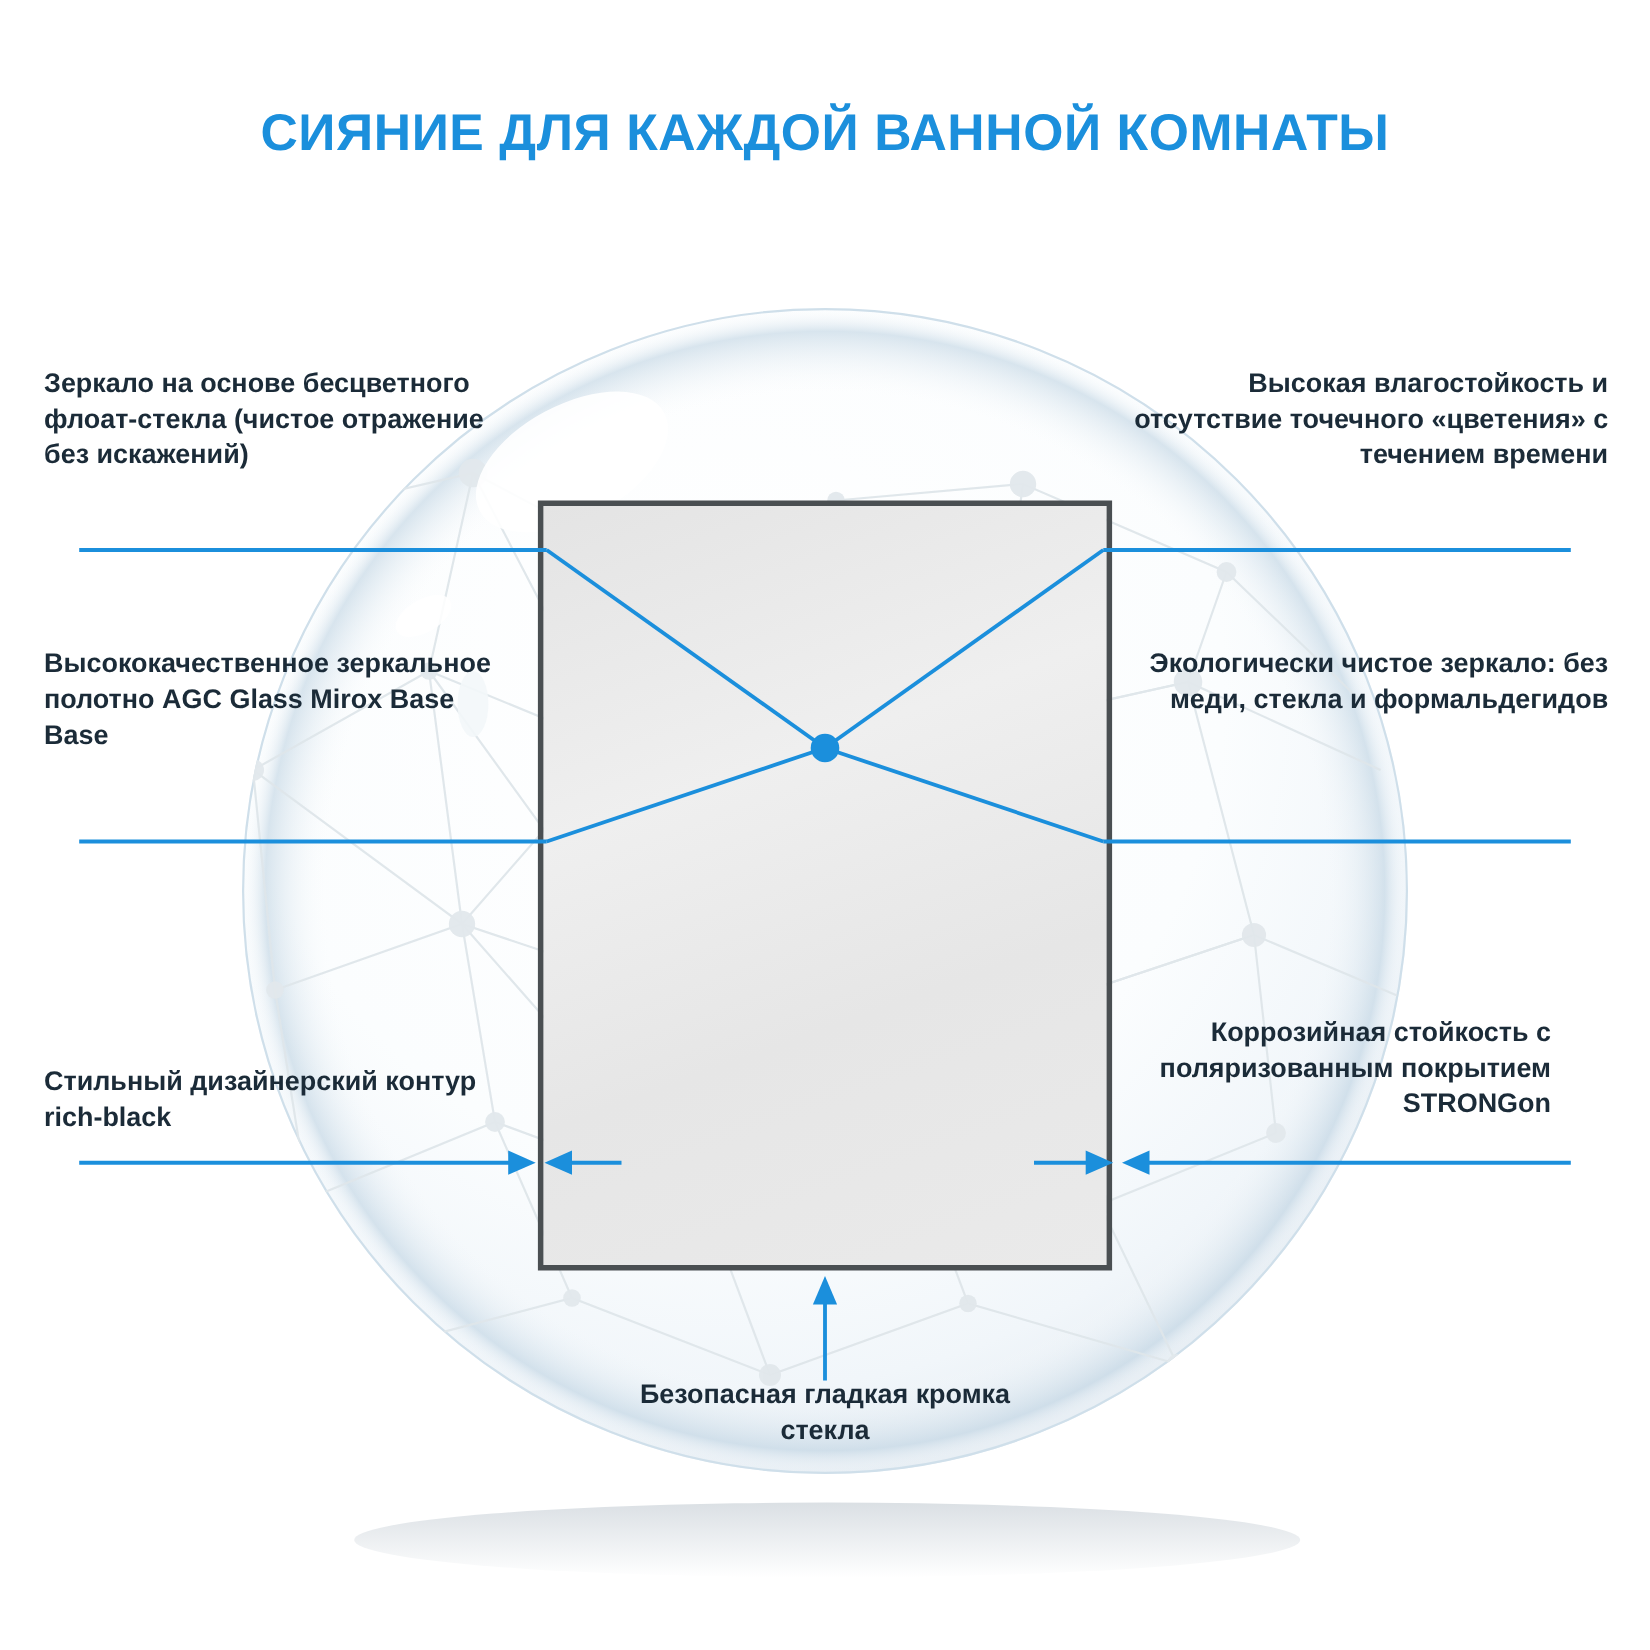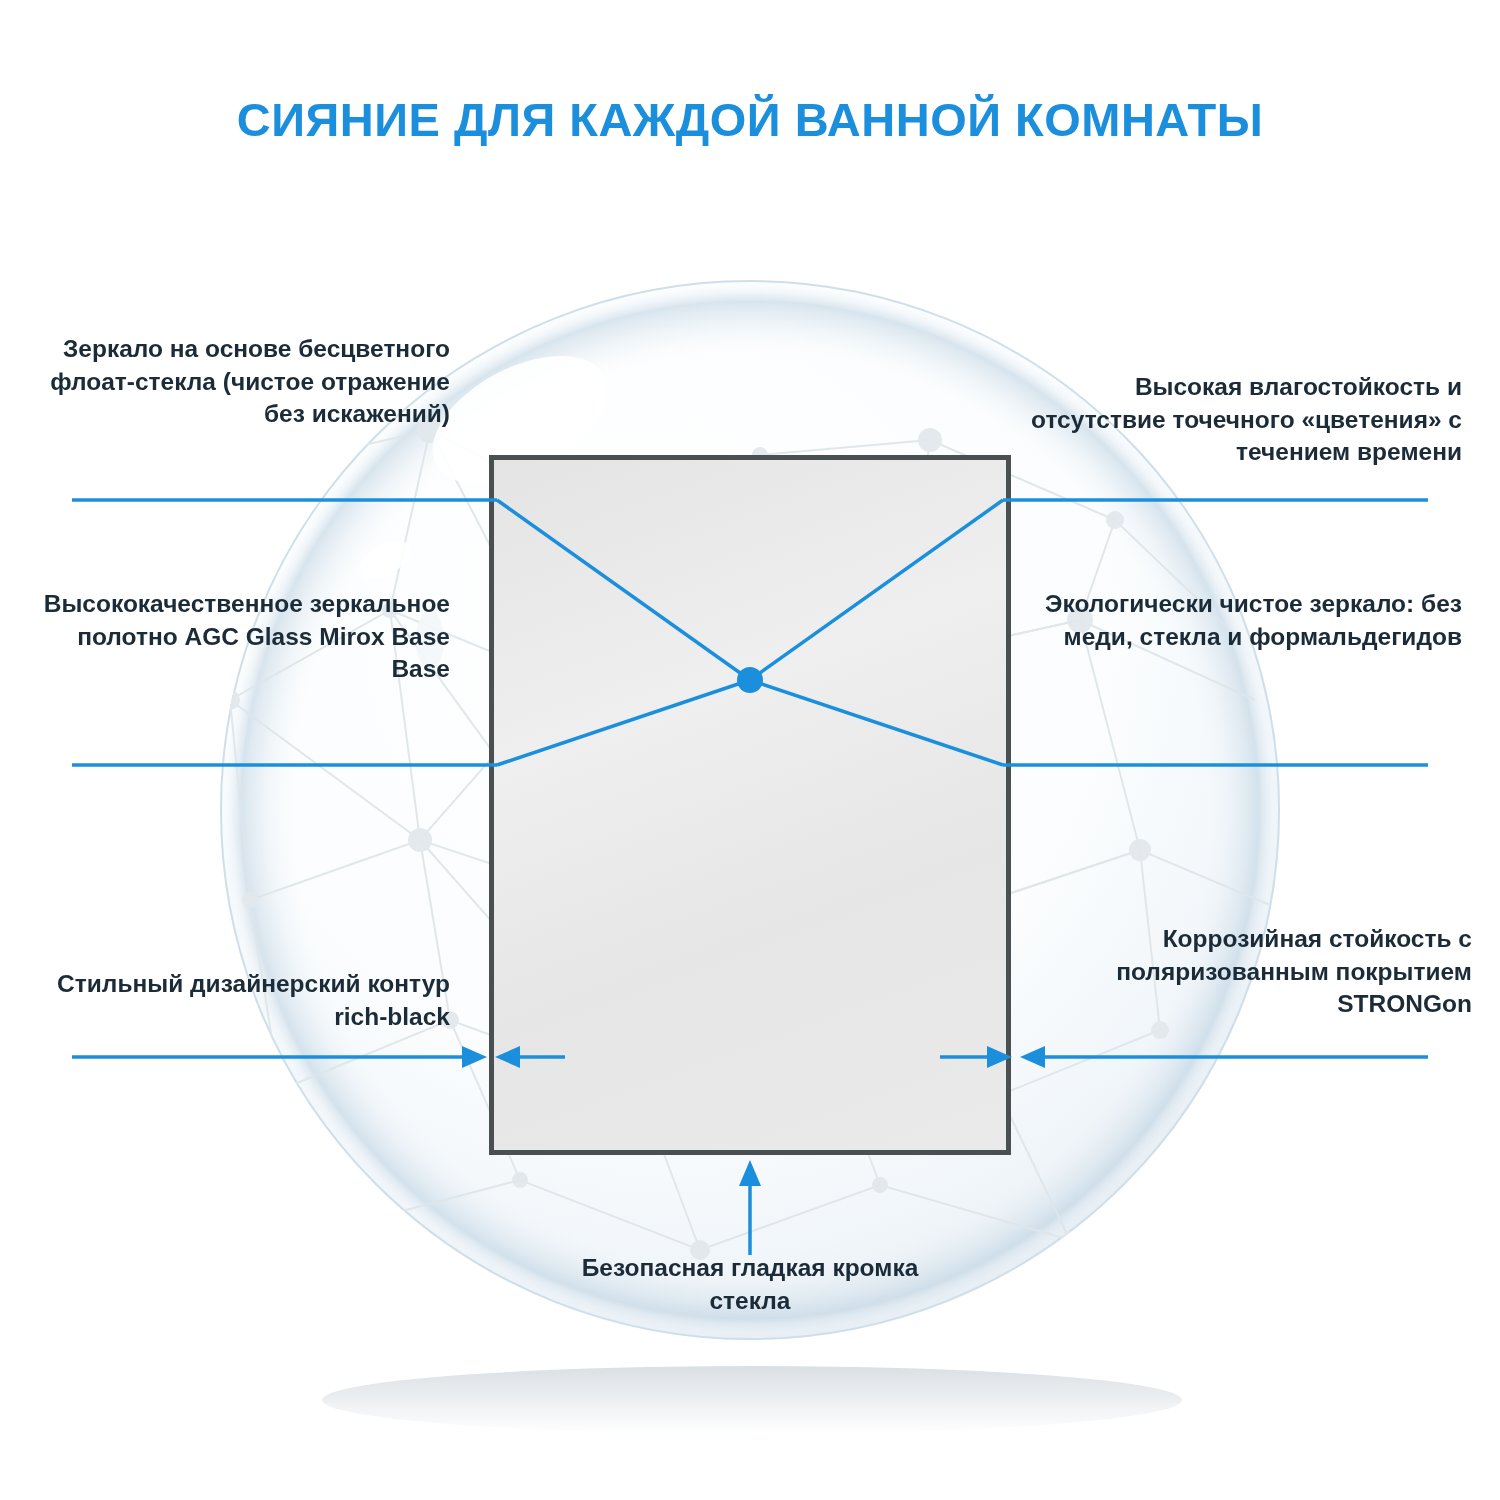--- a/index.html
+++ b/index.html
@@ -52,30 +52,30 @@
   }
 
   
   .label {
     position: absolute;
     font-size: 24.5px;
     font-weight: bold;
     line-height: 1.33;
     color: #1b2b38;
   }
-  .label.left  { text-align: right; }
+  .label.left  { }
   .label.right { text-align: right; }
   .label.center{ text-align: center; }
 
   .lbl-1 { left: 40px;   top: 333px; width: 410px; }
   .lbl-2 { left: 40px;   top: 588px; width: 410px; }
   .lbl-3 { left: 40px;   top: 968px; width: 410px; }
-  .lbl-4 { left: 1030px; top: 333px; width: 432px; margin-top: 38px; }
+  .lbl-4 { left: 1030px; top: 333px; width: 432px; }
   .lbl-5 { left: 1030px; top: 588px; width: 432px; }
-  .lbl-6 { left: 1040px; top: 923px; width: 432px; }
+  .lbl-6 { left: 978px; top: 923px; width: 432px; }
   .lbl-7 { left: 545px;  top: 1252px; width: 410px; }
 
   svg.overlay {
     position: absolute;
     left: 0;
     top: 0;
     width: 1500px;
     height: 1500px;
     pointer-events: none;
   }

